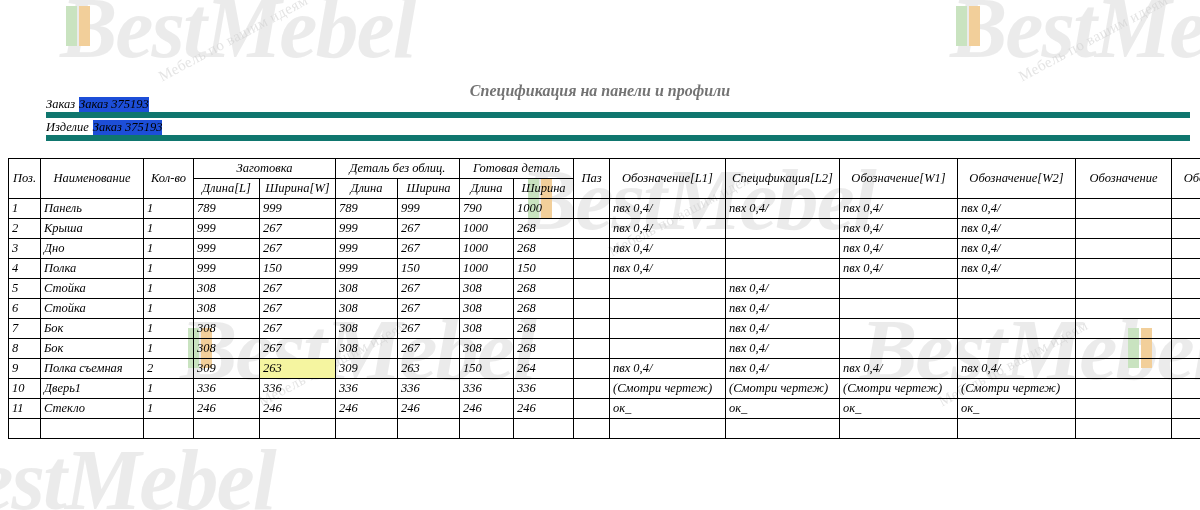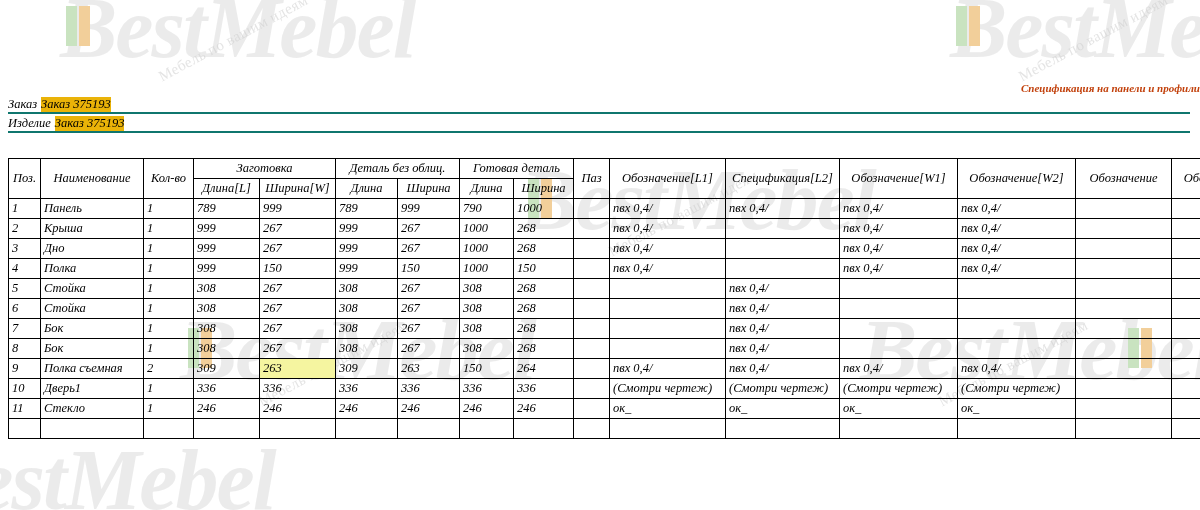--- a/index.html
+++ b/index.html
@@ -62,48 +62,49 @@
     position: relative;
     z-index: 2;
     width: 1200px;
     height: 510px;
   }
   .doc-title {
     position: absolute;
     top: 82px;
     left: 0;
     width: 1200px;
-    text-align: right;
-    font-size: 11px;
+    text-align: center;
+    font-size: 16px;
     font-style: italic;
     font-weight: bold;
-    color: #c2410c;
+    color: #737373;
   }
   .head-lines {
     position: absolute;
     top: 96px;
     left: 8px;
     width: 1182px;
     font-size: 12.5px;
     font-style: italic;
   }
   .head-row {
     display: flex;
     align-items: flex-end;
     height: 16px;
-    border-bottom: 2px solid #0f766e;
+    border-bottom: 6px solid #0f766e;
     margin-bottom: 1px;
+    margin-left: 38px;
   }
   .head-label {
     white-space: nowrap;
     padding-right: 4px;
   }
   .hl-value { }
   .hl-hi {
-    background: #eab308;
+    background: #1d4ed8;
   }
 
   
   table.spec {
     position: absolute;
     top: 158px;
     left: 8px;
     border-collapse: collapse;
     table-layout: fixed;
     width: 1184px;

